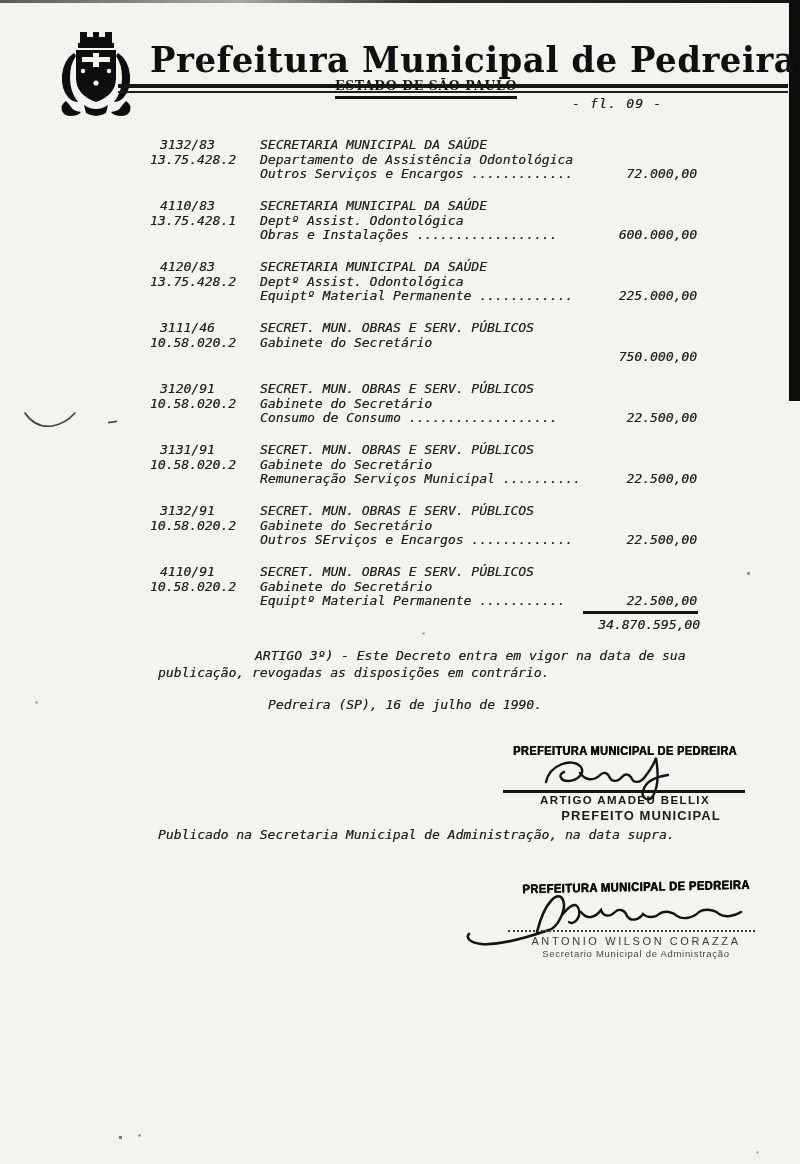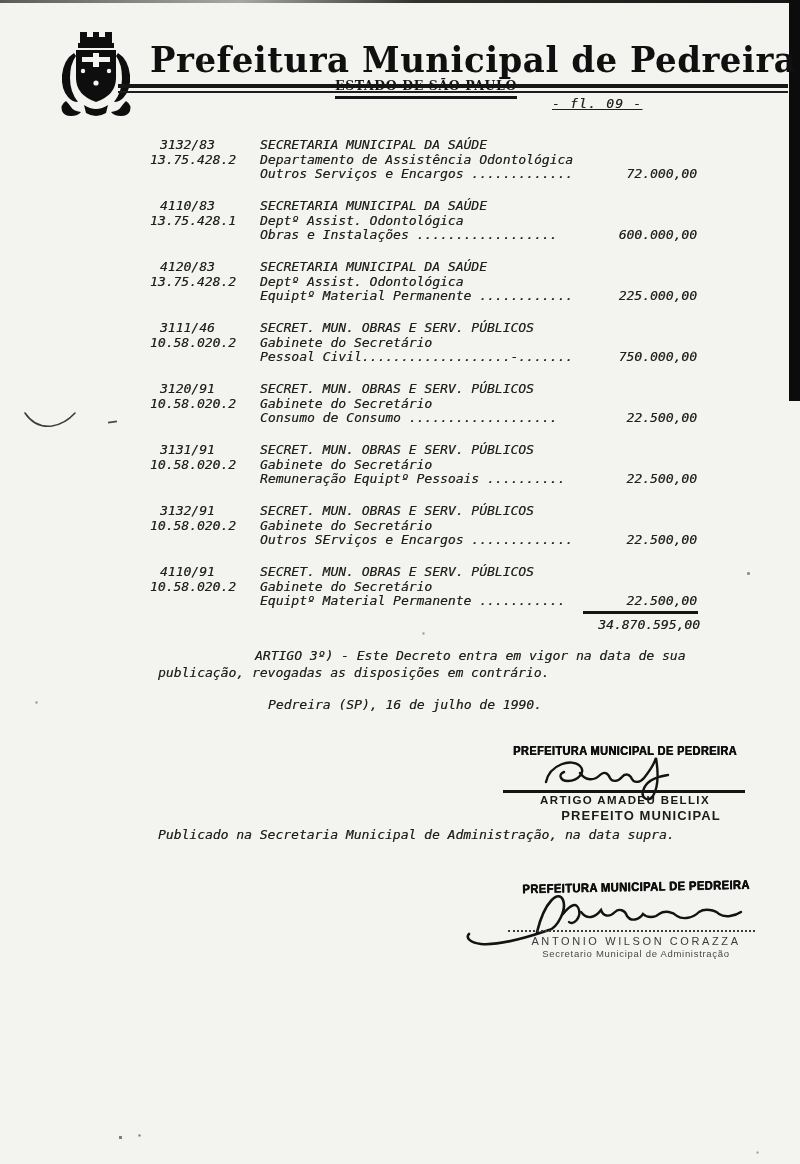--- a/index.html
+++ b/index.html
@@ -28,22 +28,22 @@
     letter-spacing:.5px;color:#101010;transform:scaleY(1.04);
   }
   .rule-thick{position:absolute;left:118px;top:84px;width:670px;height:4px;background:#161616;}
   .rule-thin{position:absolute;left:118px;top:91px;width:670px;height:2px;background:#1d1d1d;}
   .estado{
     position:absolute;left:335px;top:78px;width:182px;text-align:center;
     font-family:"DejaVu Serif",serif;font-weight:700;font-size:12.5px;letter-spacing:.6px;
     color:#151515;border-bottom:3px solid #141414;padding-bottom:3px;
   }
   .folio{
-    position:absolute;left:552px;top:96px;
-    font-family:"DejaVu Serif",serif;font-style:italic;font-size:15px;letter-spacing:1.2px;color:#222;text-decoration:underline;
+    position:absolute;left:572px;top:96px;
+    font-family:"DejaVu Serif",serif;font-style:italic;font-size:15px;letter-spacing:1.2px;color:#222;
   }
 
   
   .tw{font-family:"DejaVu Sans Mono",monospace;font-style:italic;font-size:13px;color:#1e1e1e;
       text-shadow:.3px 0 0 rgba(20,20,20,.55);}
   .items{position:absolute;left:0;top:137px;width:800px;}
   .item{position:relative;height:61px;}
   .item span{position:absolute;white-space:nowrap;}
   .item .code1{left:160px;top:0;}
   .item .org{left:260px;top:0;}
@@ -151,37 +151,36 @@
     <span class="code2">13.75.428.2</span>
     <span class="unit">Deptº Assist. Odontológica</span>
     <span class="expense">Equiptº Material Permanente ............</span>
     <span class="value">225.000,00</span>
   </div>
     <div class="item">
     <span class="code1">3111/46</span>
     <span class="org">SECRET. MUN. OBRAS E SERV. PÚBLICOS</span>
     <span class="code2">10.58.020.2</span>
     <span class="unit">Gabinete do Secretário</span>
-    <span class="expense">Pessoal Civil...................-.......</span>
     <span class="value">750.000,00</span>
   </div>
     <div class="item">
     <span class="code1">3120/91</span>
     <span class="org">SECRET. MUN. OBRAS E SERV. PÚBLICOS</span>
     <span class="code2">10.58.020.2</span>
     <span class="unit">Gabinete do Secretário</span>
     <span class="expense">Consumo de Consumo ...................</span>
     <span class="value">22.500,00</span>
   </div>
     <div class="item">
     <span class="code1">3131/91</span>
     <span class="org">SECRET. MUN. OBRAS E SERV. PÚBLICOS</span>
     <span class="code2">10.58.020.2</span>
     <span class="unit">Gabinete do Secretário</span>
-    <span class="expense">Remuneração Equiptº Pessoais ..........</span>
+    <span class="expense">Remuneração Serviços Municipal ..........</span>
     <span class="value">22.500,00</span>
   </div>
     <div class="item">
     <span class="code1">3132/91</span>
     <span class="org">SECRET. MUN. OBRAS E SERV. PÚBLICOS</span>
     <span class="code2">10.58.020.2</span>
     <span class="unit">Gabinete do Secretário</span>
     <span class="expense">Outros SErviços e Encargos .............</span>
     <span class="value">22.500,00</span>
   </div>

